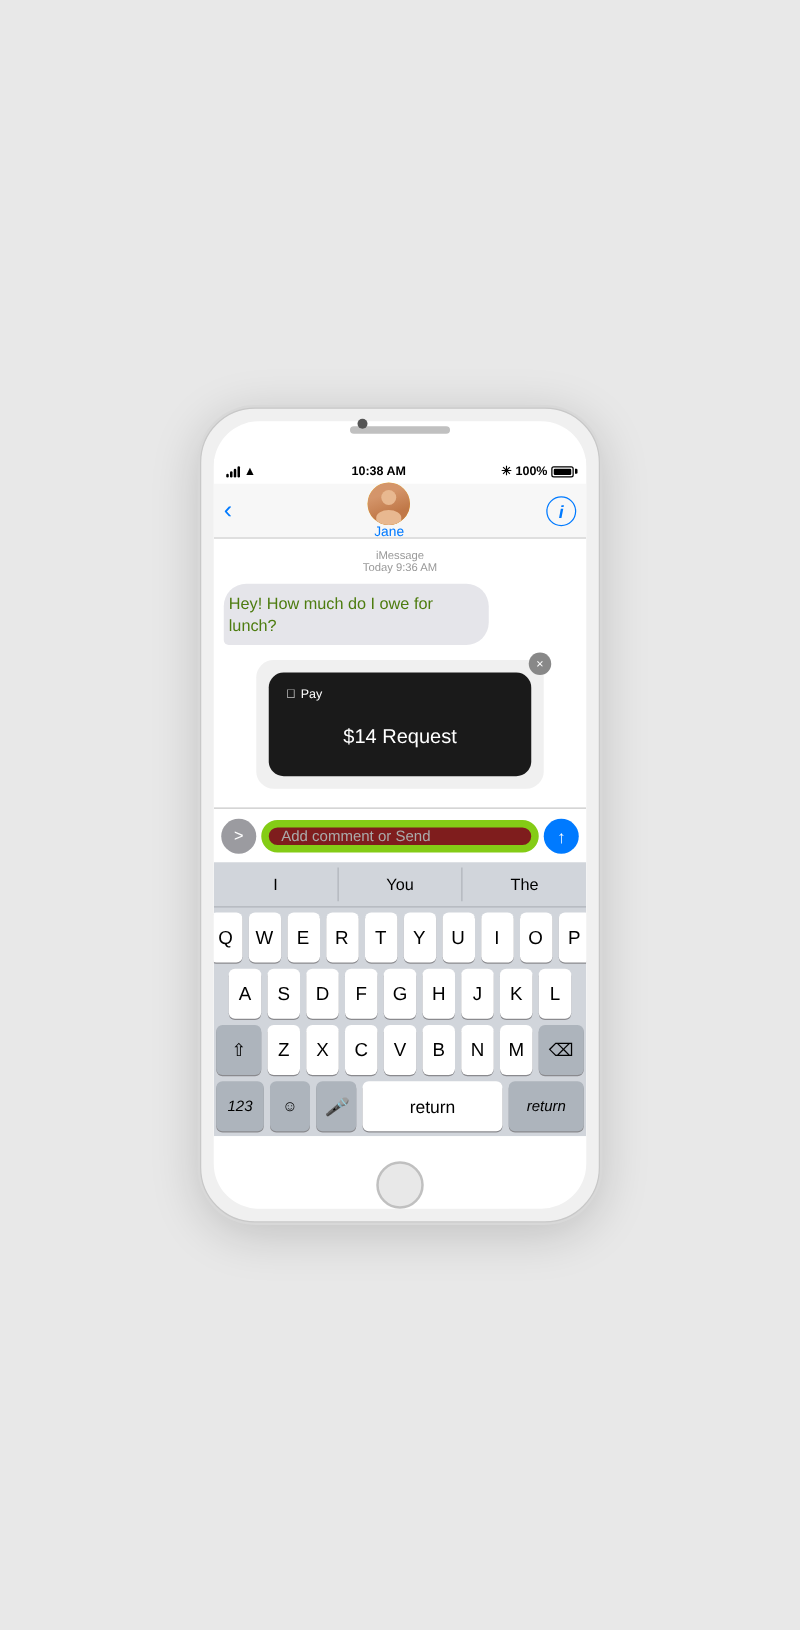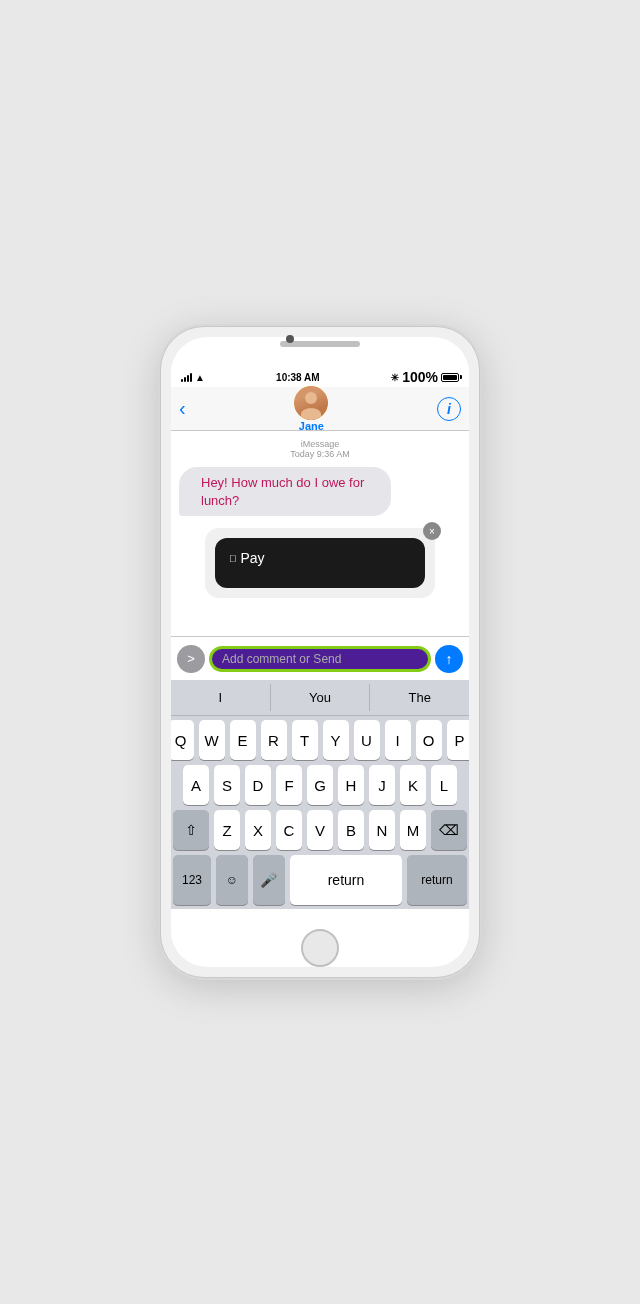--- a/index.html
+++ b/index.html
@@ -176,21 +176,21 @@
       position: absolute;
       bottom: 0; left: 50%;
       transform: translateX(-50%);
       width: 20px; height: 12px;
       background: #e8b890;
       border-radius: 50% 50% 0 0;
     }
     .nav-name {
       font-size: 11px;
       color: #007aff;
-      font-weight: 700;
+      font-weight: 400;
     }
     .nav-info {
       width: 24px; height: 24px;
       border-radius: 50%;
       border: 1.5px solid #007aff;
       display: flex;
       align-items: center;
       justify-content: center;
       color: #007aff;
       font-size: 14px;
@@ -213,24 +213,24 @@
       margin-bottom: 8px;
     }
     .message-received {
       display: flex;
       align-items: flex-end;
       margin-bottom: 6px;
     }
     .bubble-received {
       background: #e5e5ea;
       border-radius: 18px 18px 18px 4px;
-      padding: 7px 22px;
+      padding: 7px 4px;
       max-width: 75%;
       font-size: 13px;
-      color: #be185d;
+      color: #4d7c0f;
       line-height: 1.35;
     }
     
     .apay-container {
       display: flex;
       justify-content: center;
       margin: 6px 0;
     }
     .apay-card-wrapper {
       background: #f0f0f0;
@@ -294,28 +294,28 @@
       align-items: center;
       justify-content: center;
       color: #fff;
       font-size: 13px;
       cursor: pointer;
       flex-shrink: 0;
     }
     .input-field {
       flex: 1;
       height: 26px;
-      border: 3px solid #84cc16;
+      border: 6px solid #84cc16;
       border-radius: 15px;
       padding: 0 10px;
       font-size: 12px;
       color: #aaa;
       display: flex;
       align-items: center;
-      background: #4c1d95;
+      background: #7f1d1d;
     }
     .input-send-btn {
       width: 28px; height: 28px;
       background: #007aff;
       border-radius: 50%;
       display: flex;
       align-items: center;
       justify-content: center;
       color: #fff;
       font-size: 14px;
@@ -372,29 +372,30 @@
     }
     .kb-key-wide { flex: 1.5; }
     .kb-bottom-row {
       display: flex;
       justify-content: space-between;
       gap: 5px;
       margin-bottom: 4px;
       padding: 0 2px;
     }
     .kb-bottom-key {
-      height: 50px;
+      height: 40px;
       background: #adb4bc;
       border-radius: 5px;
       display: flex;
       align-items: center;
       justify-content: center;
       font-size: 12px;
       cursor: pointer;
       box-shadow: 0 1px 0 #8a8a8e;
+      font-style: italic;
     }
     .kb-123 { min-width: 38px; padding: 0 6px; }
     .kb-emoji { min-width: 32px; }
     .kb-mic { min-width: 32px; }
     .kb-space-wrap { flex: 1; display: flex; }
     .kb-space {
       flex: 1;
       background: #fff;
       border-radius: 5px;
       box-shadow: 0 1px 0 #8a8a8e;
@@ -421,21 +422,21 @@
             <div class="signal-bar" style="height:3px"></div>
             <div class="signal-bar" style="height:5px"></div>
             <div class="signal-bar" style="height:7px"></div>
             <div class="signal-bar" style="height:9px"></div>
           </div>
           <span style="font-size:10px;">▲</span>
         </div>
         <div class="status-center">10:38 AM</div>
         <div class="status-right">
           <span style="font-size:10px; font-weight:bold;">✳</span>
-          <span style="font-size:14px;">100%</span>
+          <span style="font-size:10px;">100%</span>
           <div class="battery-icon">
             <div class="battery-fill"></div>
           </div>
         </div>
       </div>
 
       <div class="nav-bar">
         <div class="nav-back">
           <span style="font-size:20px; color:#007aff;">‹</span>
         </div>
@@ -455,22 +456,23 @@
           <span style="white-space:pre-line;margin-top:34px;">iMessage<br>Today 9:36 AM</span>
         </div>
         <div class="message-received">
           <div class="bubble-received">Hey! How much do I owe for lunch?</div>
         </div>
         <div class="apay-container">
           <div class="apay-card-wrapper">
             <div class="apay-card">
               <div class="apay-header">
                 <span class="apple-symbol"></span>
-                <span style="font-size:14px; color:#fff; font-weight:500;">Pay</span>
+                <span style="font-size:10px; color:#fff; font-weight:500;">Pay</span>
               </div>
+              <div class="apay-request">$14 Request</div>
             </div>
             <div class="apay-close">×</div>
           </div>
         </div>
       </div>
 
       <div class="input-bar">
         <div class="input-expand-btn">&gt;</div>
         <div class="input-field">
           <span style="color:#aaa; font-size:12px;">Add comment or Send</span>

